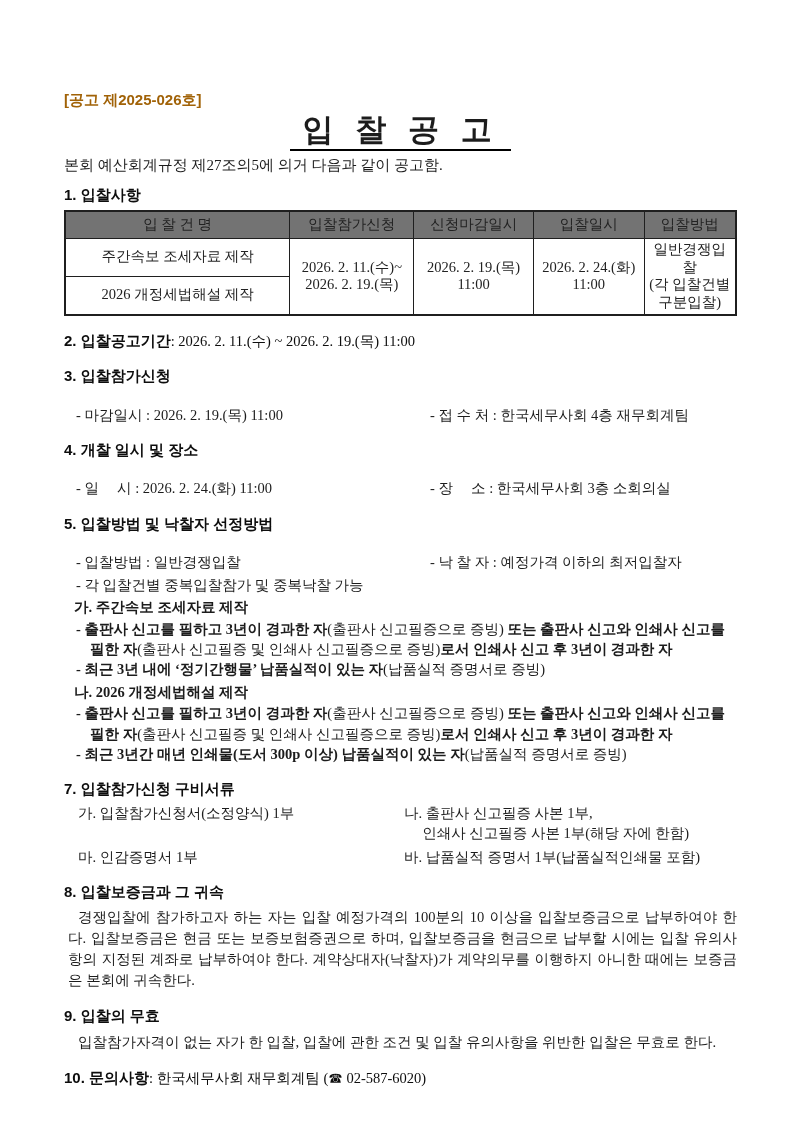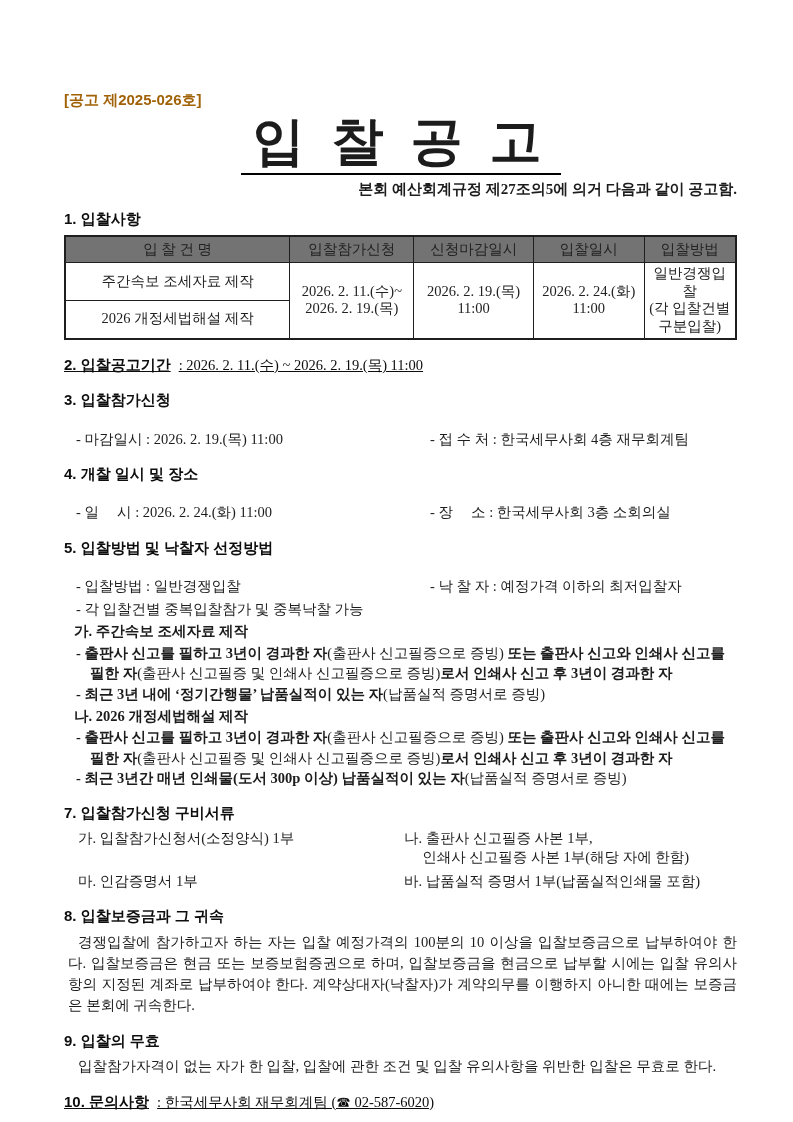--- a/index.html
+++ b/index.html
@@ -9,32 +9,32 @@
     color:#1c1c1c;font-size:14.5px;line-height:1.35;
   }
   .page{padding:90px 56px 0 64px;box-sizing:border-box;}
 
   .notice-no{
     font-family:"Liberation Sans","DejaVu Sans",sans-serif;
     font-weight:bold;font-size:15px;color:#a16207;
   }
   .title-wrap{text-align:center;margin-top:2px;}
   .doc-title{
-    display:inline-block;font-size:52px;font-weight:bold;letter-spacing:7px;
+    display:inline-block;font-size:31px;font-weight:bold;letter-spacing:7px;
     border-bottom:2px solid #000;padding:0 12px 1px 12px;line-height:1.15;
   }
-  .subtitle{text-align:right;font-size:15px;margin-top:4px;white-space:pre-wrap;font-weight:bold;}
+  .subtitle{text-align:left;font-size:15px;margin-top:4px;white-space:pre-wrap;}
 
   .sec-h{
     font-family:"Liberation Sans","DejaVu Sans",sans-serif;
     font-weight:bold;font-size:15px;color:#0d0d0d;
     margin:15px 0 5px 0;white-space:pre-wrap;
   }
   .sec-h.first{margin-top:10px;}
-  .inline-sec{display:flex;align-items:baseline;gap:8px;text-decoration:underline;}
+  .inline-sec{display:flex;align-items:baseline;gap:0;}
   .inline-sec .val{font-size:14.5px;white-space:pre-wrap;}
 
   table.bid{
     width:100%;border-collapse:collapse;border:2px solid #1f1f1f;
     font-size:14.5px;table-layout:fixed;margin-top:2px;
   }
   table.bid th{
     background:#737373;border:1px solid #1f1f1f;font-weight:normal;
     padding:3px 2px;text-align:center;color:#222;white-space:pre-wrap;
   }

